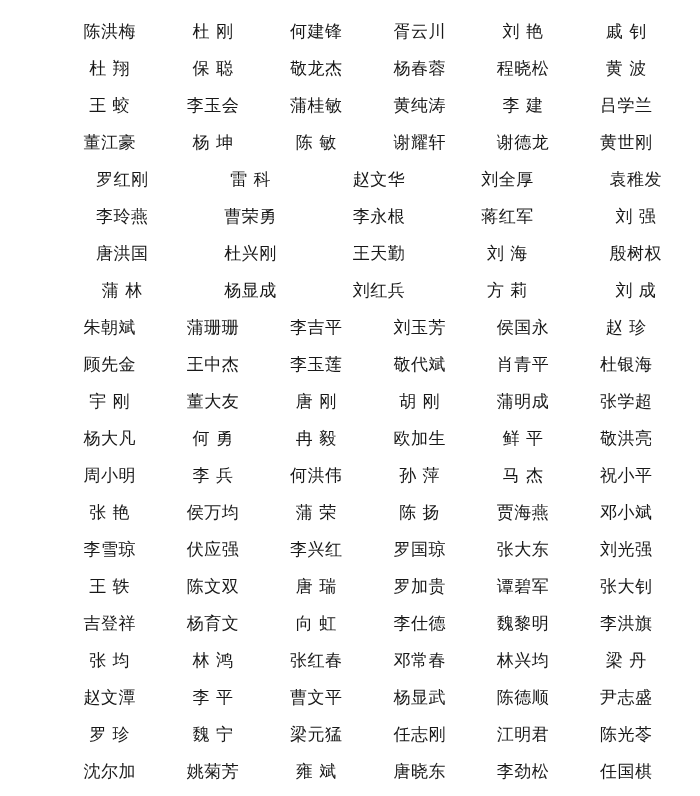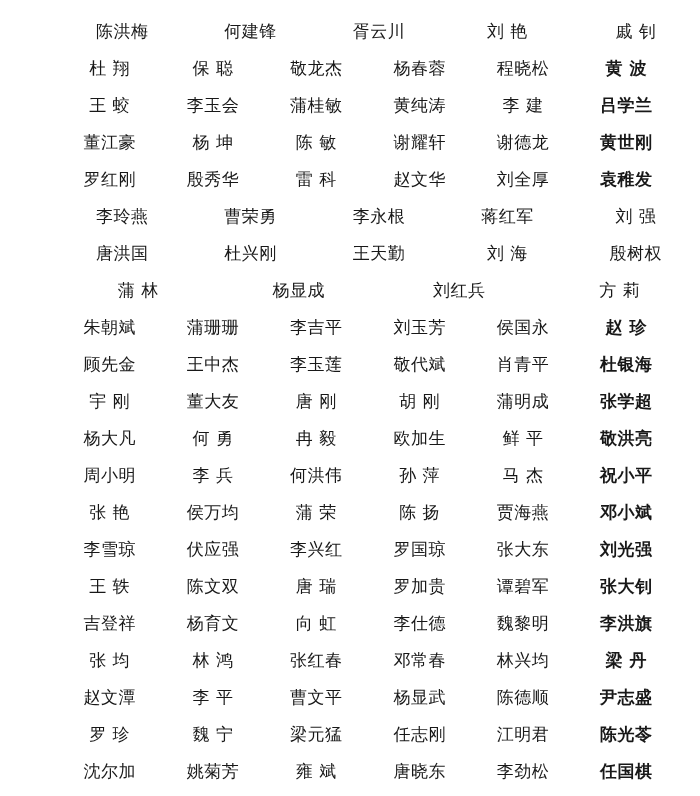--- a/index.html
+++ b/index.html
@@ -33,28 +33,29 @@
     text-align: center;
     font-size: 17px;
     line-height: 1.2;
     letter-spacing: 0.5px;
     color: #181818;
     white-space: nowrap;
     font-family: "DejaVu Sans", "Liberation Sans", sans-serif;
   }
   
   .name-row .name-cell:nth-child(1) { padding-left: 14px; }
-  .name-row .name-cell:nth-child(6) { padding-right: 22px; font-weight: bold; }
+  .name-row .name-cell:nth-child(6) { padding-right: 22px; }
 </style>
 </head>
 <body>
 
 <div class="name-grid">
     <div class="name-row">
       <div class="name-cell">陈洪梅</div>
+      <div class="name-cell">杜 刚</div>
       <div class="name-cell">何建锋</div>
       <div class="name-cell">胥云川</div>
       <div class="name-cell">刘 艳</div>
       <div class="name-cell">戚 钊</div>
     </div>
     <div class="name-row">
       <div class="name-cell">杜 翔</div>
       <div class="name-cell">保 聪</div>
       <div class="name-cell">敬龙杰</div>
       <div class="name-cell">杨春蓉</div>
@@ -72,21 +73,20 @@
     <div class="name-row">
       <div class="name-cell">董江豪</div>
       <div class="name-cell">杨 坤</div>
       <div class="name-cell">陈 敏</div>
       <div class="name-cell">谢耀轩</div>
       <div class="name-cell">谢德龙</div>
       <div class="name-cell">黄世刚</div>
     </div>
     <div class="name-row">
       <div class="name-cell">罗红刚</div>
-      <div class="name-cell">殷秀华</div>
       <div class="name-cell">雷 科</div>
       <div class="name-cell">赵文华</div>
       <div class="name-cell">刘全厚</div>
       <div class="name-cell">袁稚发</div>
     </div>
     <div class="name-row">
       <div class="name-cell">李玲燕</div>
       <div class="name-cell">曹荣勇</div>
       <div class="name-cell">李永根</div>
       <div class="name-cell">蒋红军</div>
@@ -97,20 +97,21 @@
       <div class="name-cell">杜兴刚</div>
       <div class="name-cell">王天勤</div>
       <div class="name-cell">刘 海</div>
       <div class="name-cell">殷树权</div>
     </div>
     <div class="name-row">
       <div class="name-cell">蒲 林</div>
       <div class="name-cell">杨显成</div>
       <div class="name-cell">刘红兵</div>
       <div class="name-cell">方 莉</div>
+      <div class="name-cell">刘 成</div>
     </div>
     <div class="name-row">
       <div class="name-cell">朱朝斌</div>
       <div class="name-cell">蒲珊珊</div>
       <div class="name-cell">李吉平</div>
       <div class="name-cell">刘玉芳</div>
       <div class="name-cell">侯国永</div>
       <div class="name-cell">赵 珍</div>
     </div>
     <div class="name-row">

